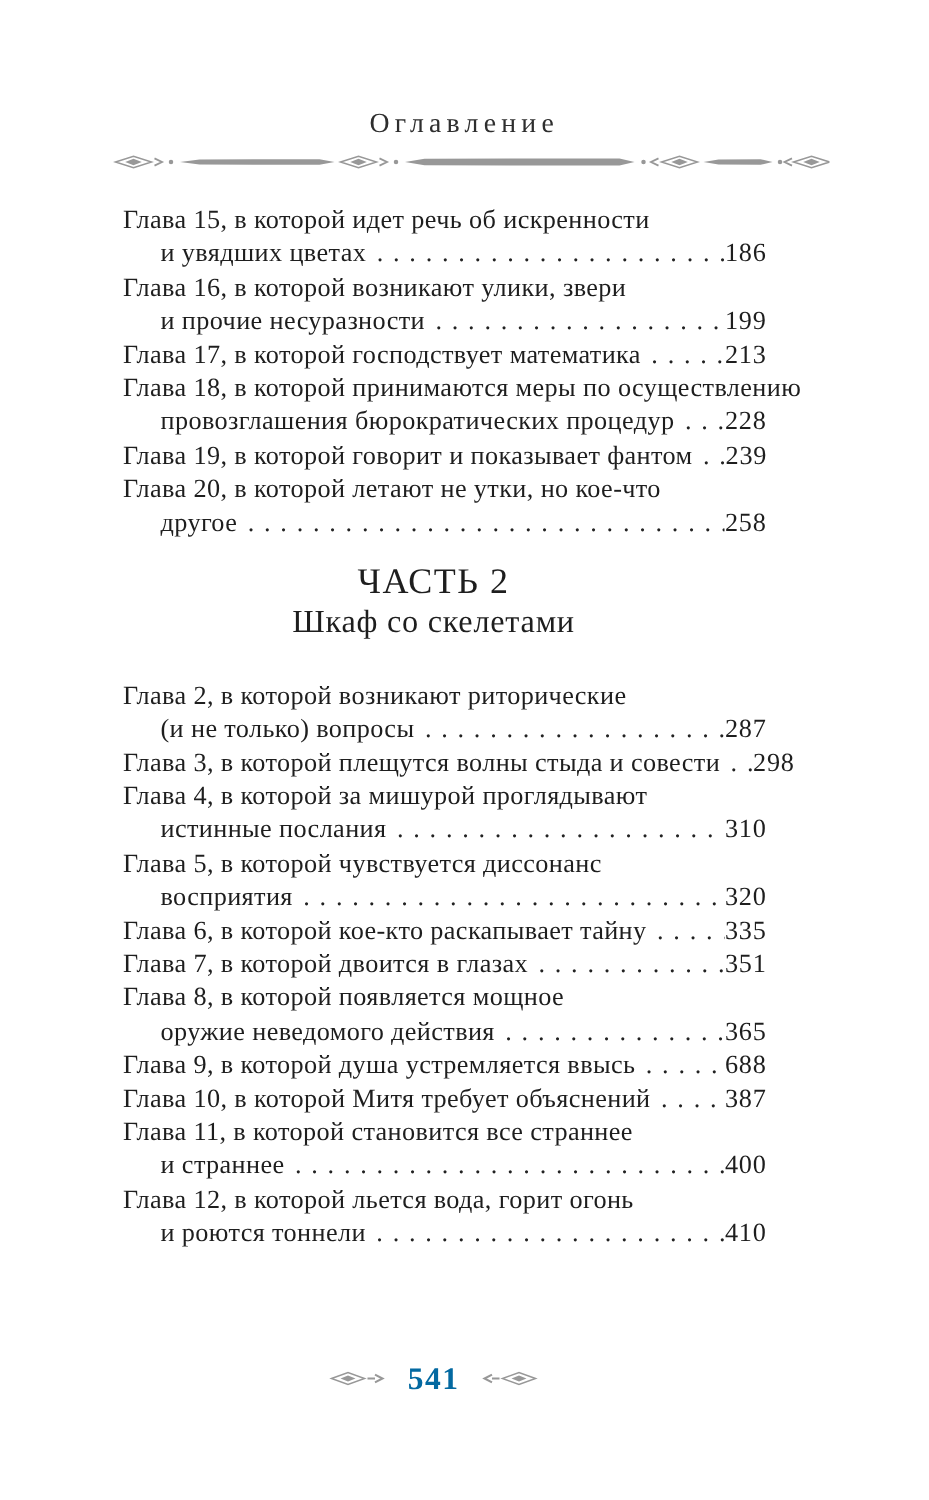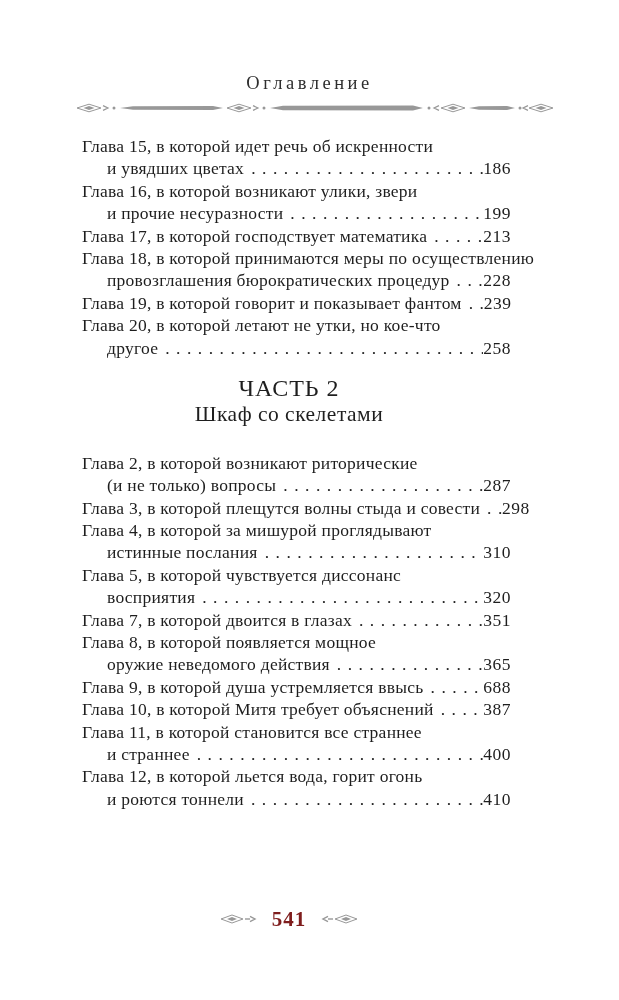--- a/index.html
+++ b/index.html
@@ -81,21 +81,21 @@
     width: 456px;
     display: flex;
     align-items: center;
     justify-content: center;
     gap: 13px;
   }
   .footer-page-number {
     font-size: 21px;
     font-weight: bold;
     letter-spacing: 1px;
-    color: #7f1d1d;
+    color: #0369a1;
   }
   .orn { display: block; }
 </style>
 </head>
 <body>
 
 <div class="page">
 
   <div class="header">
     <h1 class="page-title">Оглавление</h1>
@@ -230,20 +230,27 @@
         </div>
         <div class="toc-entry">
           <div class="toc-line">
             <span class="txt">Глава 5, в которой чувствуется диссонанс</span>
           </div>
           <div class="toc-line">
             <span class="indent-pad"></span>
             <span class="txt">восприятия</span>
             <span class="leader"></span>
             <span class="pg">320</span>
+          </div>
+        </div>
+        <div class="toc-entry">
+          <div class="toc-line">
+            <span class="txt">Глава 6, в которой кое-кто раскапывает тайну</span>
+            <span class="leader"></span>
+            <span class="pg">335</span>
           </div>
         </div>
         <div class="toc-entry">
           <div class="toc-line">
             <span class="txt">Глава 7, в которой двоится в глазах</span>
             <span class="leader"></span>
             <span class="pg">351</span>
           </div>
         </div>
         <div class="toc-entry">

